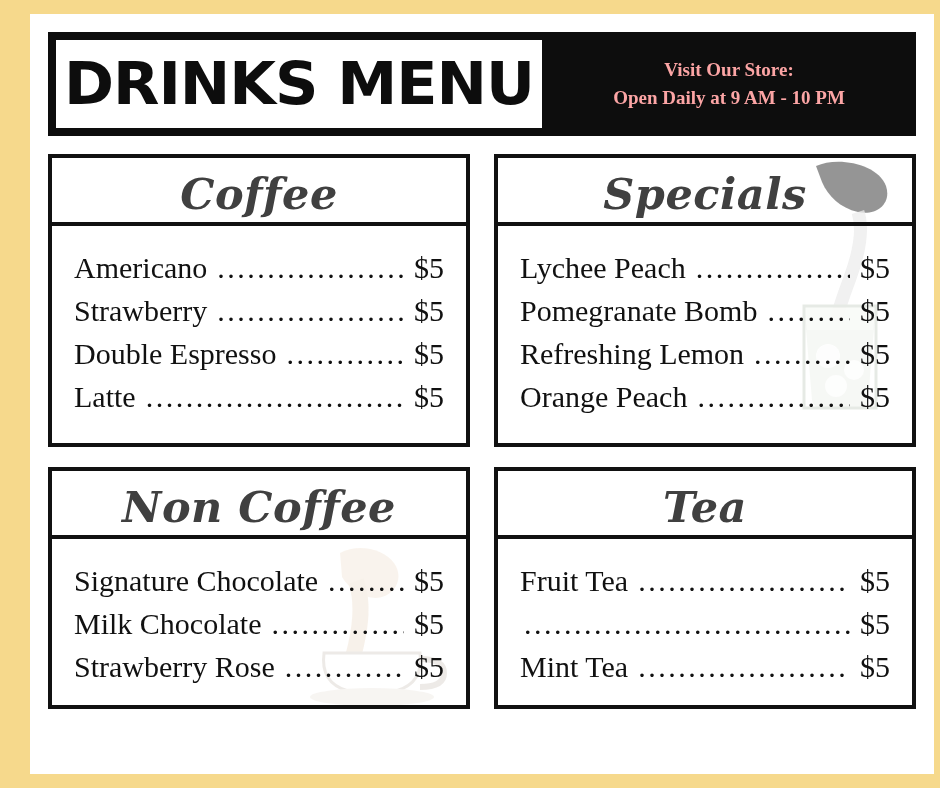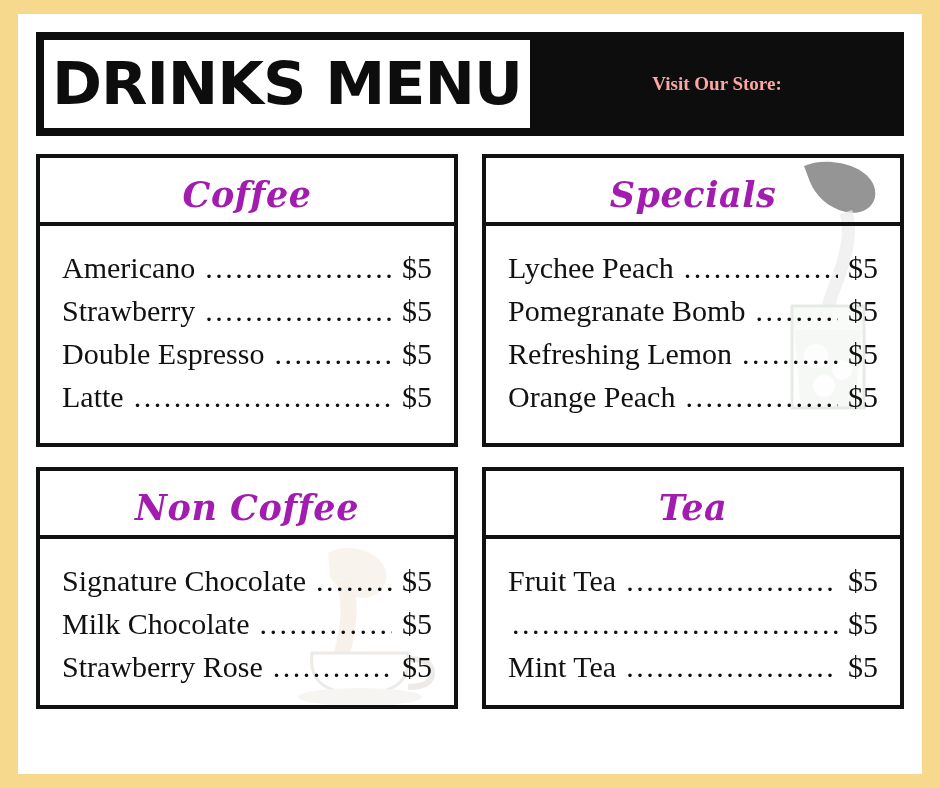--- a/index.html
+++ b/index.html
@@ -8,21 +8,21 @@
   }
   body {
     width: 940px;
     height: 788px;
     background: #f6d98c;
     font-family: "Liberation Serif", serif;
     overflow: hidden;
   }
   .poster {
     position: absolute;
-    left: 18px;
+    left: 30px;
     top: 14px;
     width: 904px;
     height: 760px;
     background: #ffffff;
     box-sizing: border-box;
   }
   .inner {
     position: absolute;
     left: 18px;
     top: 18px;
@@ -95,22 +95,22 @@
     display: flex;
     align-items: center;
     justify-content: center;
     position: relative;
     z-index: 2;
   }
   .panel-head .cat-title {
     font-family: "DejaVu Serif", serif;
     font-style: italic;
     font-weight: bold;
-    font-size: 35px;
-    color: #a21caf;
+    font-size: 43px;
+    color: #404040;
     letter-spacing: 0.5px;
     margin-top: 8px;
   }
   .panel-body {
     padding: 16px 22px 12px 22px;
     position: relative;
     z-index: 2;
   }
   .item {
     display: flex;
@@ -158,20 +158,21 @@
 
 <div class="poster">
   <div class="inner">
 
     <div class="header">
       <div class="title-box">
         <div class="title-text">DRINKS MENU</div>
       </div>
       <div class="store-info">
         <div>Visit Our Store:</div>
+        <div>Open Daily at 9 AM - 10 PM</div>
       </div>
     </div>
 
     <div class="grid">
 
       <div class="panel panel--tall">
         <div class="panel-head">
           <span class="cat-title">Coffee</span>
         </div>
         <div class="panel-body">

